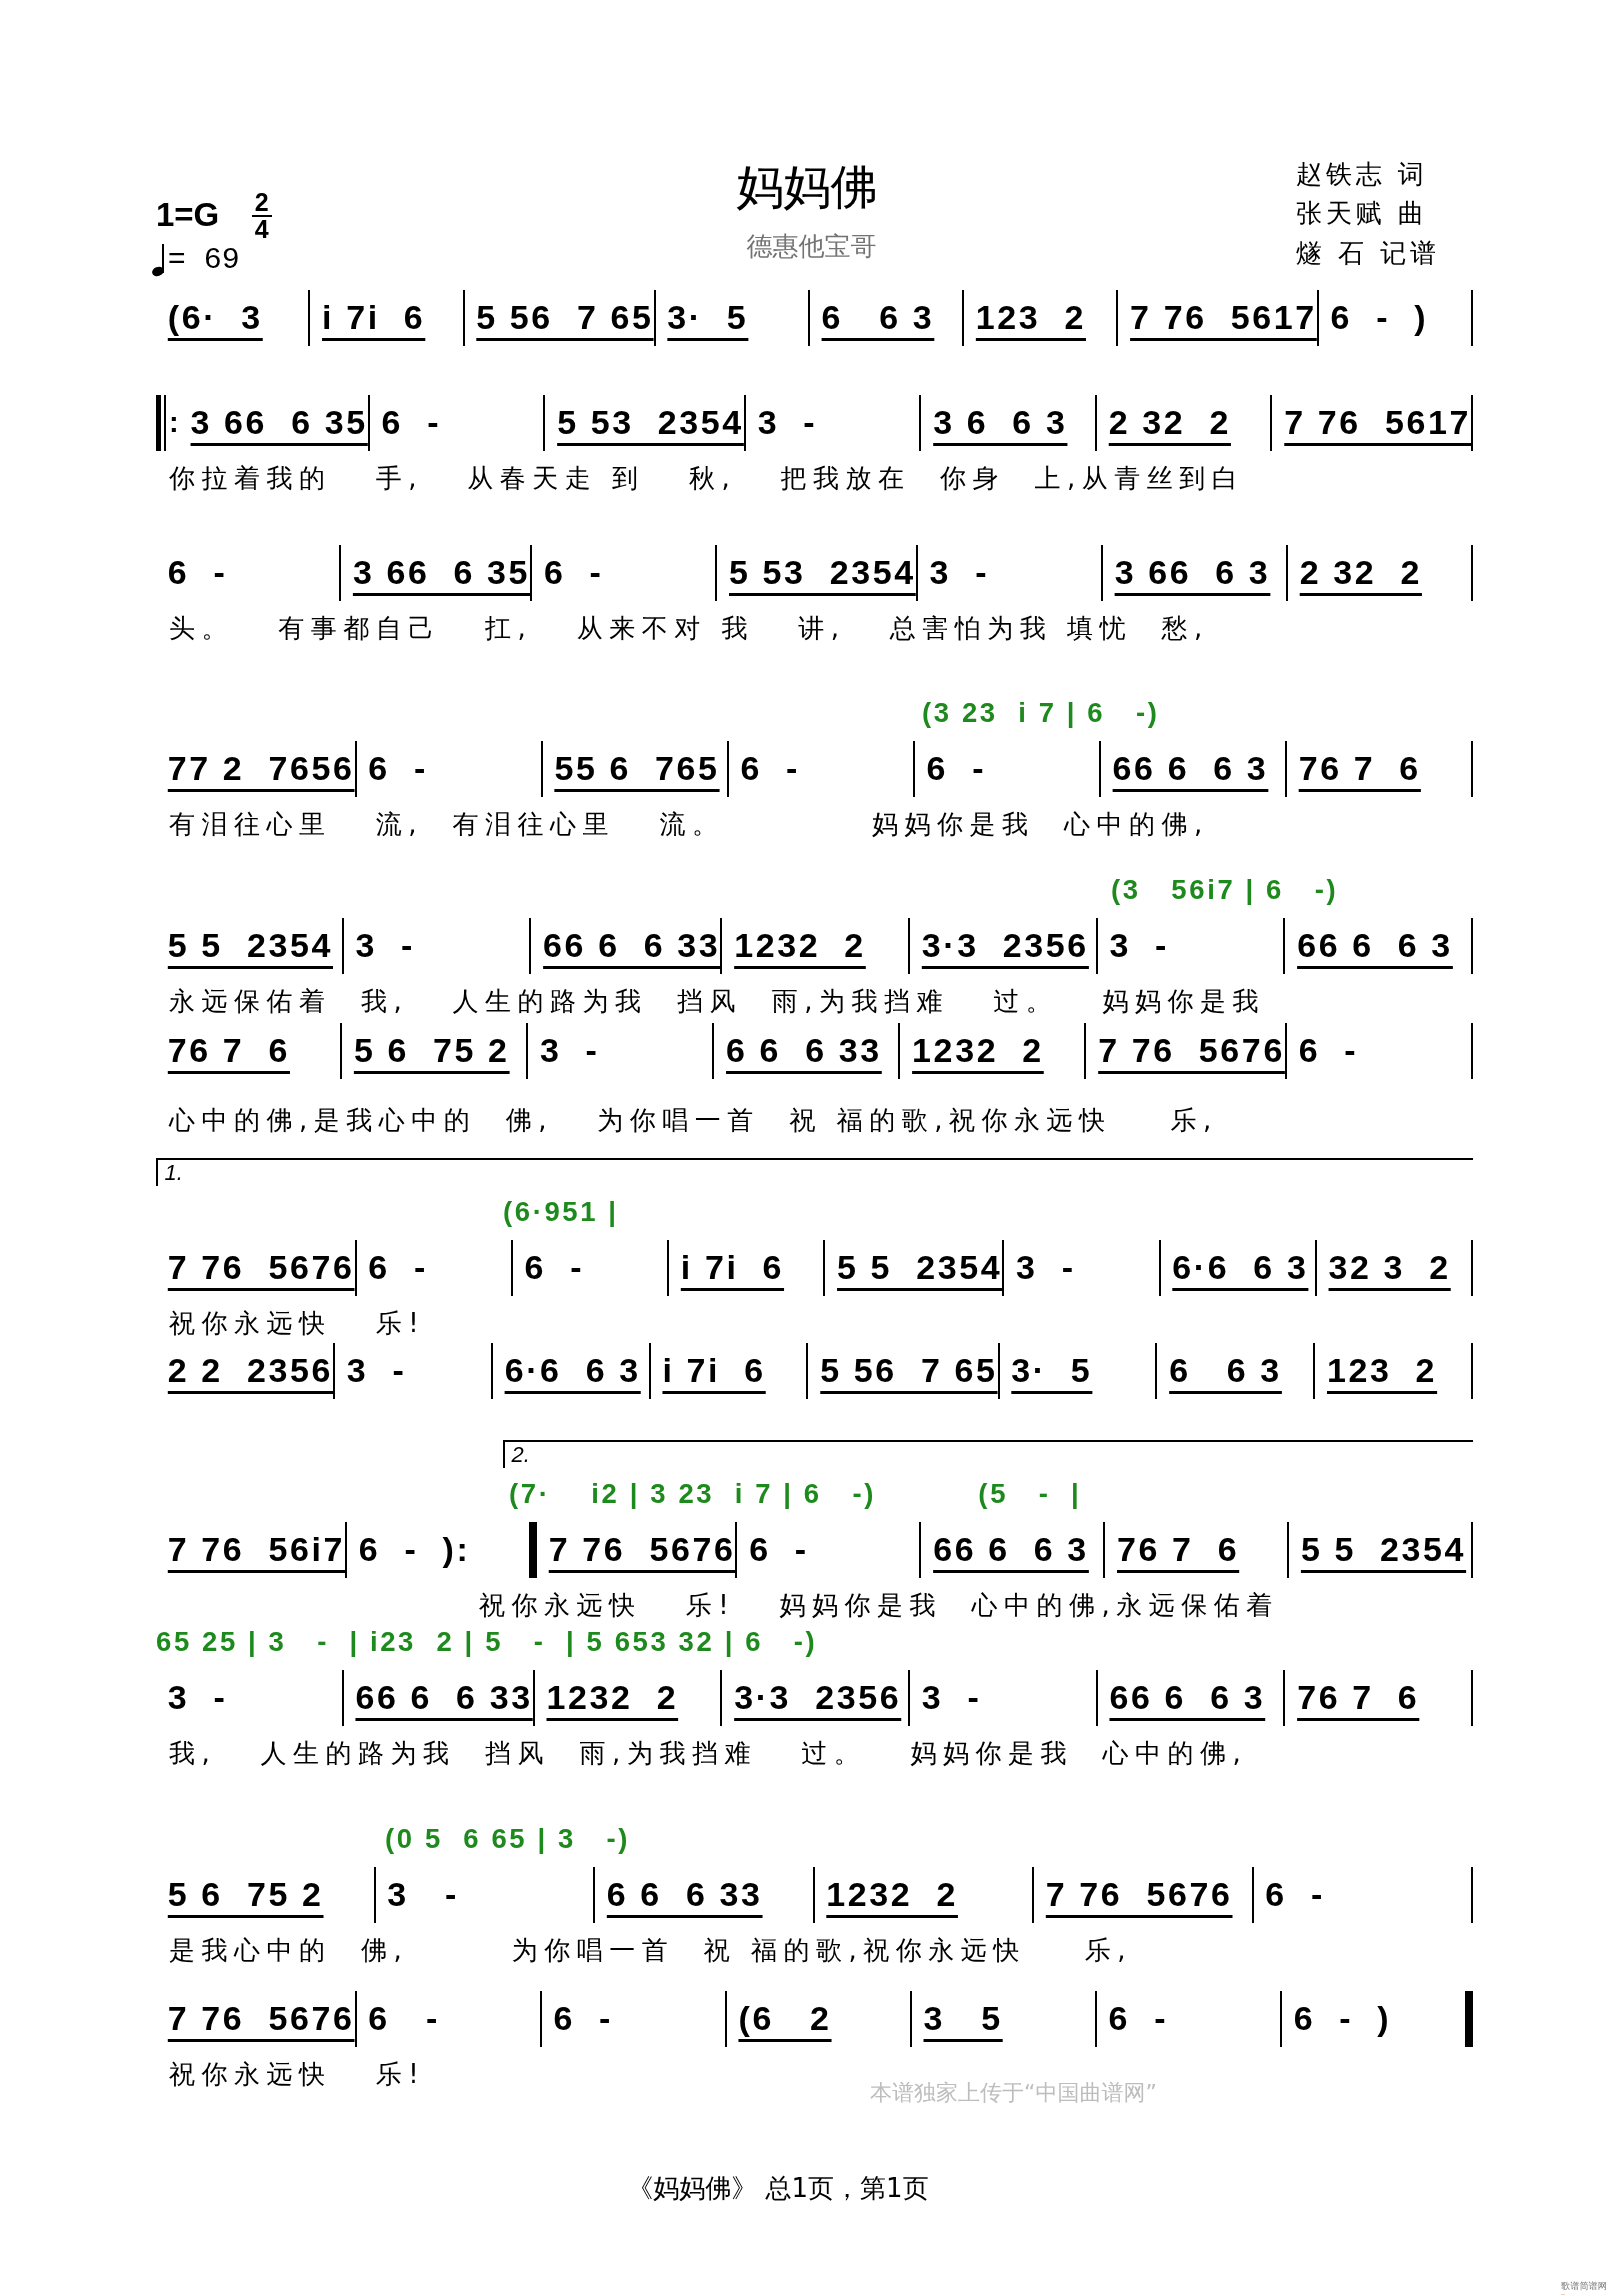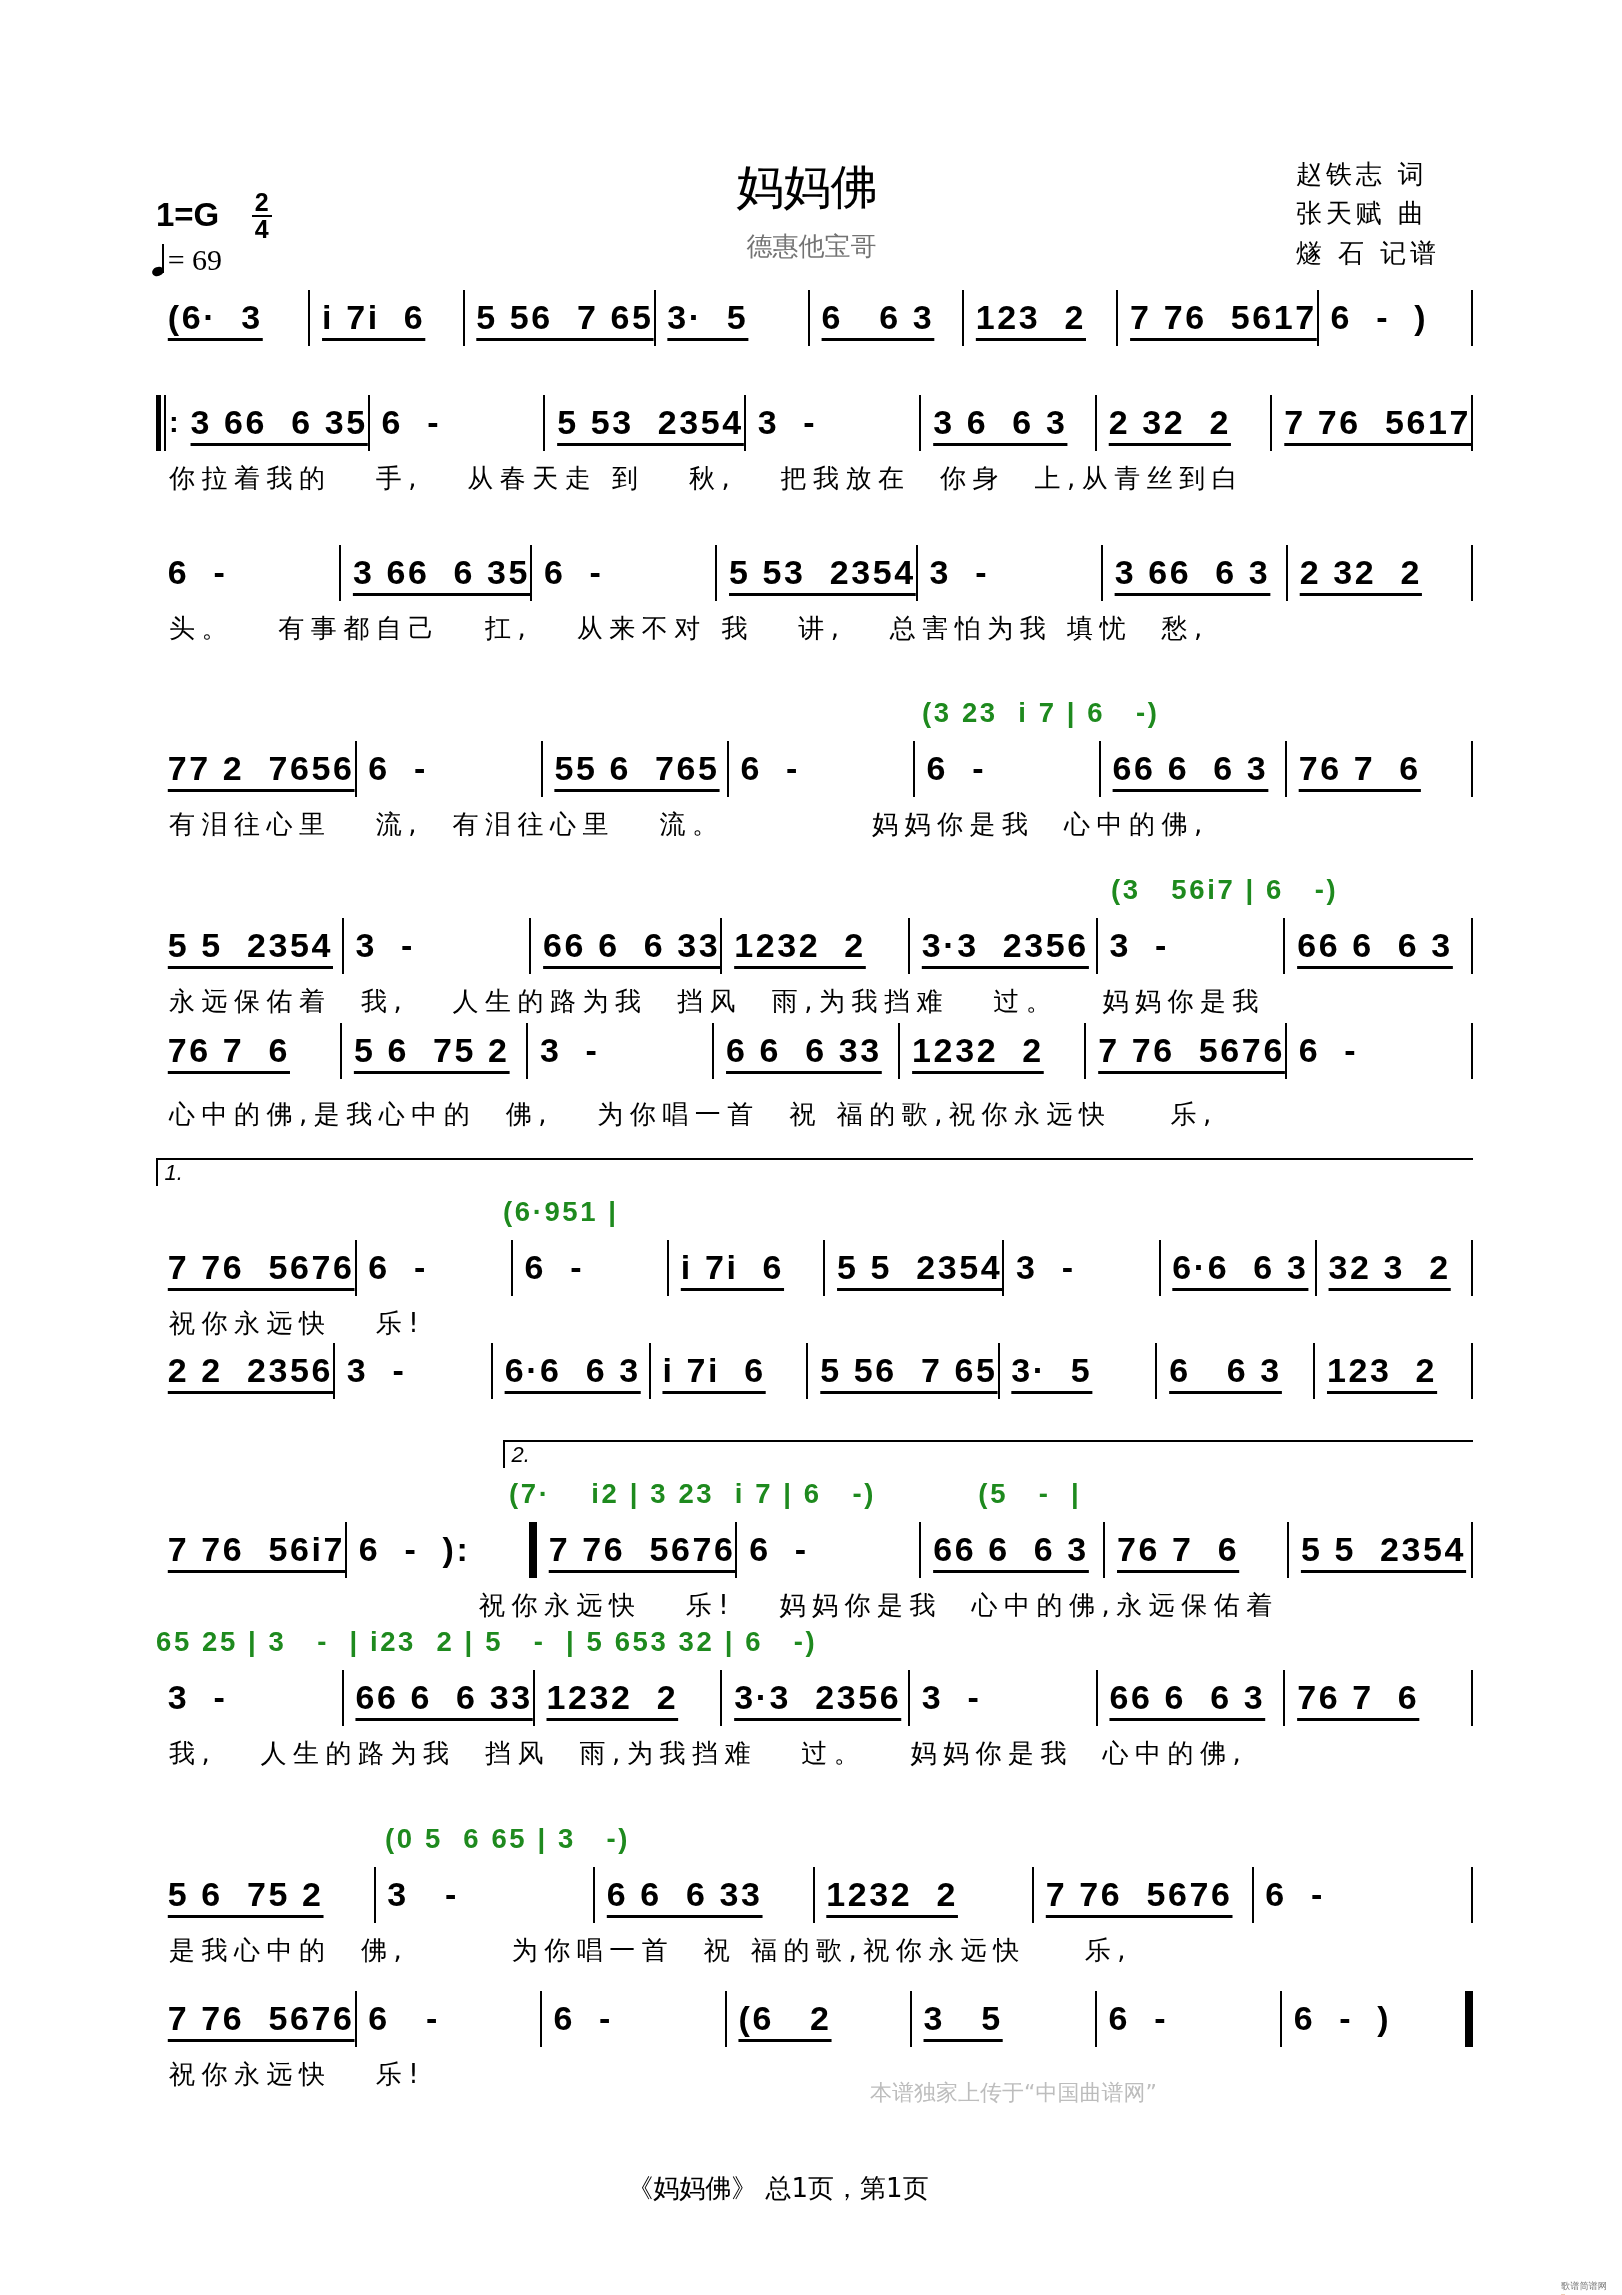--- a/index.html
+++ b/index.html
@@ -5,21 +5,21 @@
   html,body{margin:0;padding:0;background:#ffffff;}
   body{width:1623px;height:2295px;position:relative;overflow:hidden;
        font-family:"Liberation Sans","DejaVu Sans",sans-serif;color:#000;}
   .abs{position:absolute;}
   .title{left:0;width:1614px;top:156px;text-align:center;font-size:47px;font-family:"DejaVu Sans",sans-serif;}
   .subtitle{left:0;width:1623px;top:229px;text-align:center;font-size:26px;color:#737373;font-family:"DejaVu Serif",serif;}
   .credit{left:1296px;font-size:26px;font-family:"DejaVu Serif",serif;letter-spacing:3.9px;}
   .key{left:156px;top:196px;font-size:33px;font-weight:bold;font-family:"Liberation Sans",sans-serif;}
   .timesig{left:252px;top:190px;display:flex;flex-direction:column;align-items:center;font-size:25px;font-weight:bold;line-height:25px;}
   .timesig .bar{width:19.6px;height:2px;background:#000;}
-  .tempo{left:152px;top:243px;font-size:30px;font-family:Liberation Serif, serif;display:flex;align-items:center;gap:3.9px;}
+  .tempo{left:152px;top:243px;font-size:30px;font-family:Liberation Mono, monospace;display:flex;align-items:center;gap:3.9px;}
   .qnote{position:relative;width:11.8px;height:33px;}
   .qnote:before{content:"";position:absolute;left:0;bottom:0;width:11.8px;height:9.2px;border-radius:50%;background:#000;transform:rotate(-20deg);}
   .qnote:after{content:"";position:absolute;right:0;bottom:3.9px;width:2px;height:29px;background:#000;}
 
   .system{left:156px;width:1317px;}
   .staff{position:relative;height:59px;display:flex;align-items:center;}
   .measure{position:relative;height:59px;display:flex;align-items:center;justify-content:flex-start;flex:1;padding-left:11.8px;box-sizing:border-box;}
   .barline{width:2px;height:56px;background:#000;flex:none;}
   .dbl{width:7.9px;height:56px;border-left:2.6px solid #000;border-right:6.5px solid #000;box-sizing:border-box;flex:none;background:#fff;}
   .repeat-start{display:flex;align-items:center;flex:none;}
@@ -263,21 +263,21 @@
         <span class="barline"></span>
         <div class="measure">
           <span class="notes">7 76  5676</span>
         </div>
         <span class="barline"></span>
         <div class="measure">
           <span class="notes plain">6  -</span>
         </div>
         <span class="barline"></span>
       </div>
-      <div class="lyrics" style="padding-left: 13px; margin-top: 17px;">心中的佛,是我心中的  佛,   为你唱一首  祝 福的歌,祝你永远快    乐,</div>
+      <div class="lyrics" style="padding-left: 13px; margin-top: 23px;">心中的佛,是我心中的  佛,   为你唱一首  祝 福的歌,祝你永远快    乐,</div>
     </div>
     <div class="abs system" style="top: 1158px;">
       <div class="volta" style="margin-left: 0px;">1.</div>
       <div class="accomp green">
         <span class="notes plain" style="margin-left: 347px;">(6·951 |</span>
       </div>
       <div class="staff">
         <div class="measure">
           <span class="notes">7 76  5676</span>
         </div>

